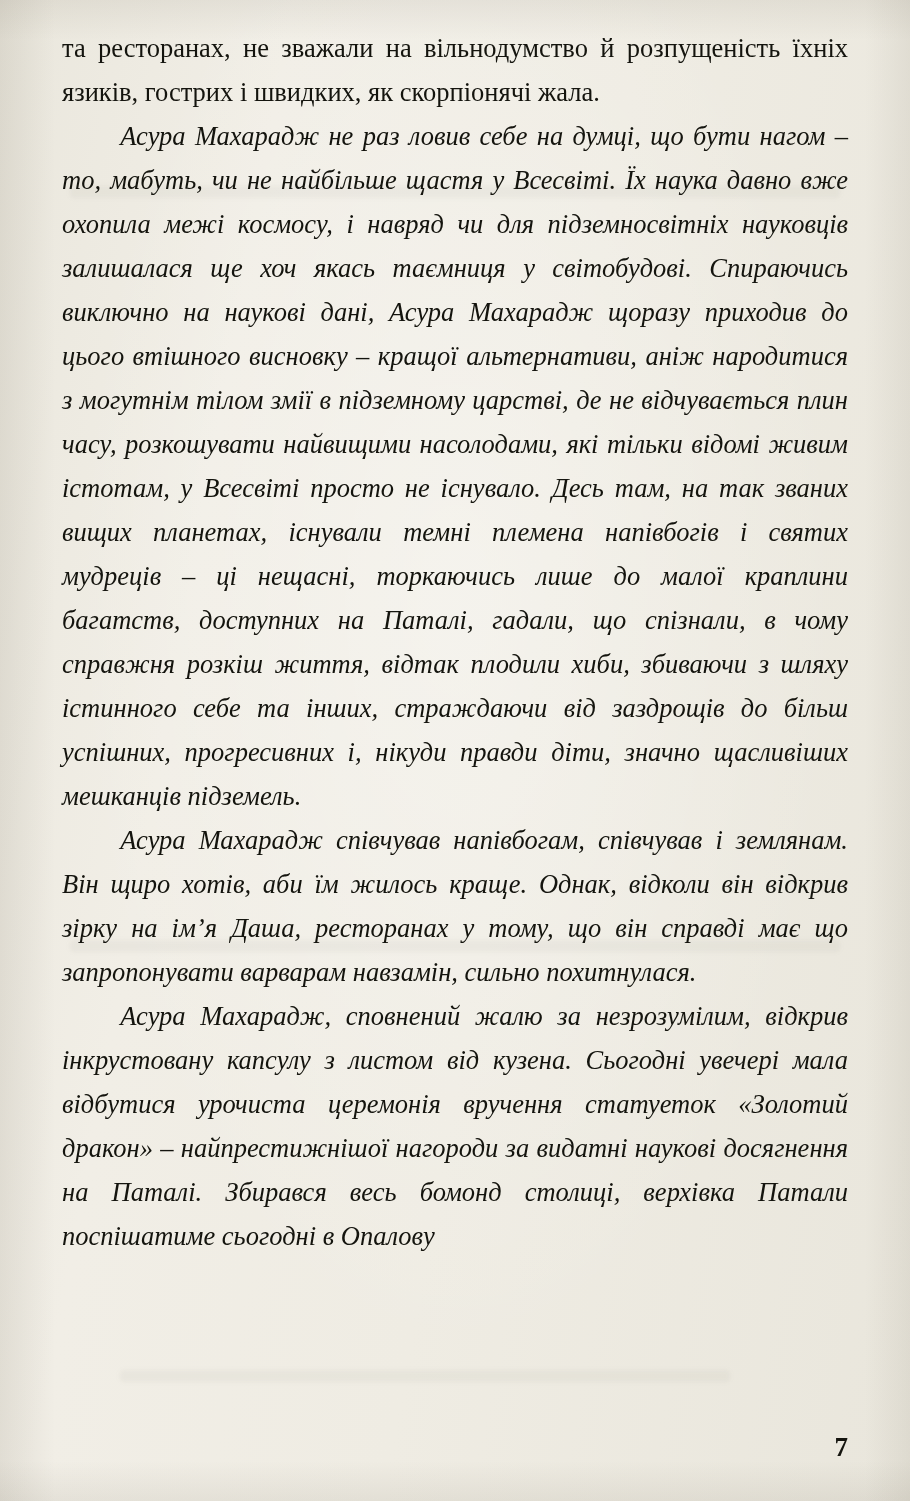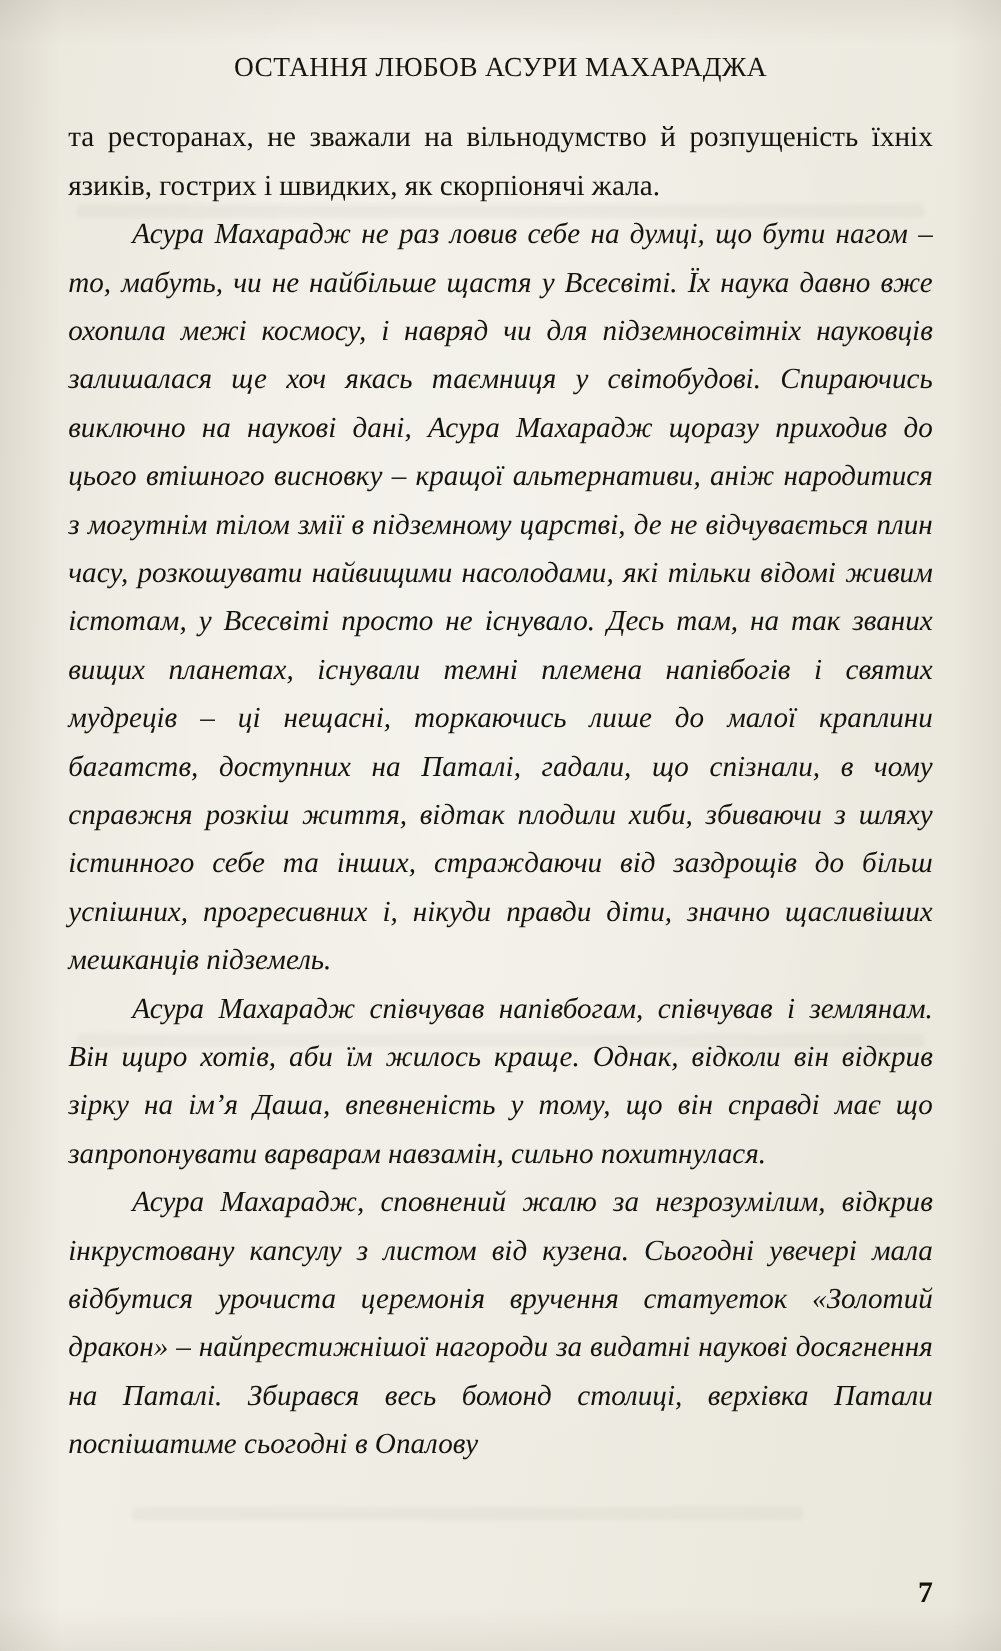--- a/index.html
+++ b/index.html
@@ -92,24 +92,23 @@
 </style>
 </head>
 <body>
 
 <div class="page">
   <div class="bleed" style="top:186px;"></div>
   <div class="bleed" style="top:940px;"></div>
   <div class="bleed" style="top:1370px; left:120px; right:180px;"></div>
 
   <div class="content">
-    <div class="running-head">ОСТАННЯ ЛЮБОВ АСУРИ МАХАРАДЖА</div>
 
     <div class="body-text">
       <p>та ресторанах, не зважали на вільнодумство й розпущеність їхніх язиків, гострих і швидких, як скорпіонячі жала.</p>
       <p class="indent">Асура Махарадж не раз ловив себе на думці, що бути нагом – то, мабуть, чи не найбільше щастя у Всесвіті. Їх наука давно вже охопила межі космосу, і навряд чи для підземносвітніх науковців залишалася ще хоч якась таємниця у світобудові. Спираючись виключно на наукові дані, Асура Махарадж щоразу приходив до цього втішного висновку – кращої альтернативи, аніж народитися з могутнім тілом змії в підземному царстві, де не відчувається плин часу, розкошувати найвищими насолодами, які тільки відомі живим істотам, у Всесвіті просто не існувало. Десь там, на так званих вищих планетах, існували темні племена напівбогів і святих мудреців – ці нещасні, торкаючись лише до малої краплини багатств, доступних на Паталі, гадали, що спізнали, в чому справжня розкіш життя, відтак плодили хиби, збиваючи з шляху істинного себе та інших, страждаючи від заздрощів до більш успішних, прогресивних і, нікуди правди діти, значно щасливіших мешканців підземель.</p>
-      <p class="indent">Асура Махарадж співчував напівбогам, співчував і землянам. Він щиро хотів, аби їм жилось краще. Однак, відколи він відкрив зірку на ім’я Даша, впевненість у тому, що він справді має що запропонувати варварам навзамін, сильно похитнулася.</p>
+      <p class="indent">Асура Махарадж співчував напівбогам, співчував і землянам. Він щиро хотів, аби їм жилось краще. Однак, відколи він відкрив зірку на ім’я Даша, ресторанах у тому, що він справді має що запропонувати варварам навзамін, сильно похитнулася.</p>
       <p class="indent">Асура Махарадж, сповнений жалю за незрозумілим, відкрив інкрустовану капсулу з листом від кузена. Сьогодні увечері мала відбутися урочиста церемонія вручення статуеток «Золотий дракон» – найпрестижнішої нагороди за видатні наукові досягнення на Паталі. Збирався весь бомонд столиці, верхівка Патали поспішатиме сьогодні в Опалову</p>
     </div>
   </div>
 
   <div class="folio">7</div>
 </div>
 
 </body></html>

